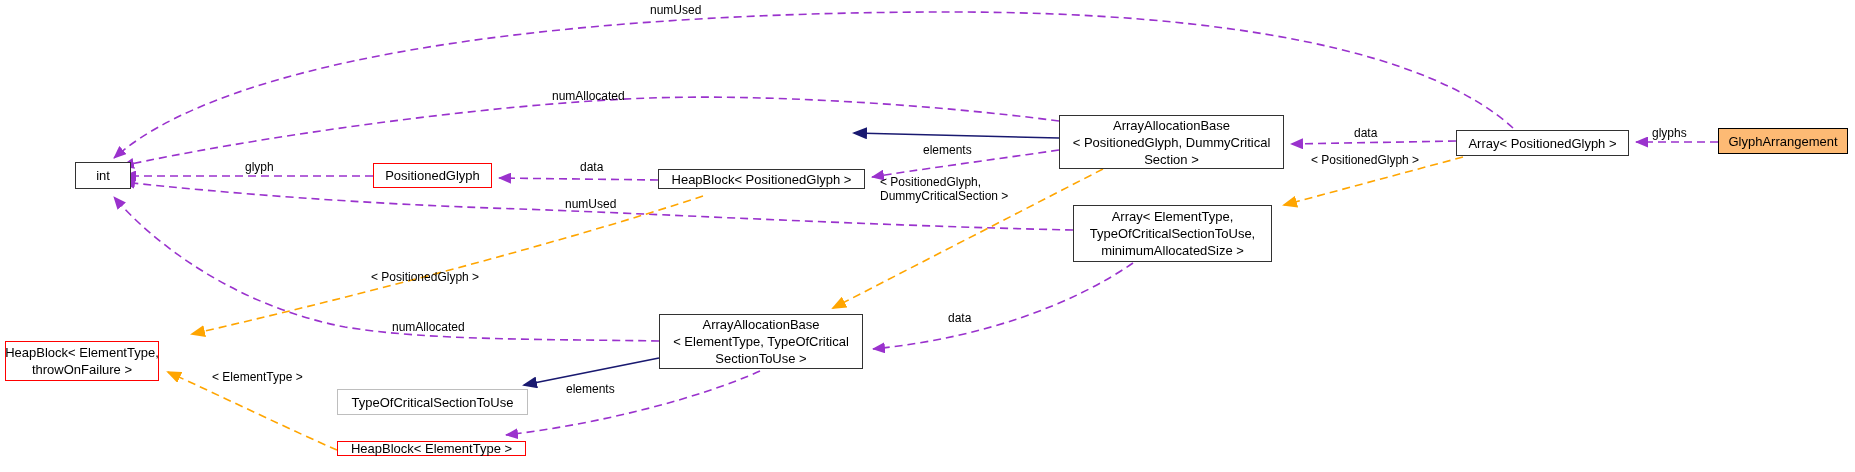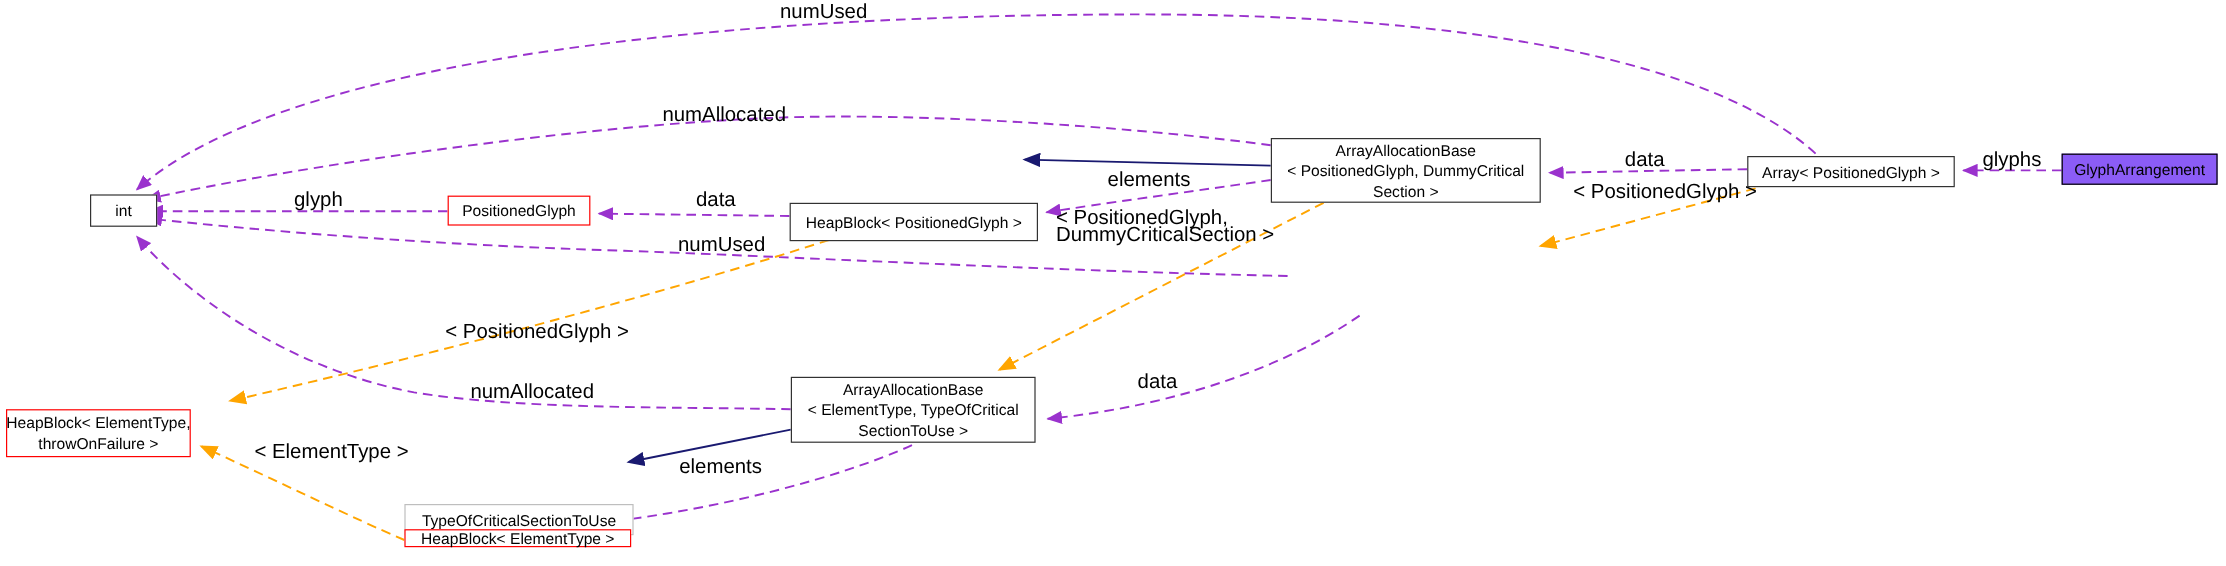--- a/index.html
+++ b/index.html
@@ -26,26 +26,26 @@
     line-height: 17px;
     display: flex;
     flex-direction: column;
     align-items: center;
     justify-content: center;
     text-align: center;
     white-space: nowrap;
     z-index: 2;
   }
   .node.red    { border-color: #ff0000; align-items: center; }
-  .node.grayb  { border-color: #bebebe; margin-top: 31px; }
-  .node.main   { background: #8b5cf6; border-color: #000000; }
+  .node.grayb  { border-color: #bebebe; }
+  .node.main   { background: #fdba74; border-color: #000000; }
   .elabel {
     position: absolute;
     color: #000000;
-    font-size: 17px;
+    font-size: 12px;
     line-height: 14px;
     white-space: nowrap;
     z-index: 3;
   }
 </style>
 </head>
 <body>
 
 <div id="canvas">
 
@@ -91,38 +91,43 @@
 
   <div class="node" style="left:75px;top:162px;width:56px;height:27px">
     <span>int</span>
   </div>
 
   <div class="node red" style="left:373px;top:163px;width:119px;height:25px">
     <span>PositionedGlyph</span>
   </div>
 
 
-  <div class="node" style="left:658px;top:169px;width:207px;height:32px">
+  <div class="node" style="left:658px;top:169px;width:207px;height:20px">
     <span>HeapBlock&lt; PositionedGlyph &gt;</span>
   </div>
 
   <div class="node" style="left:1059px;top:115px;width:225px;height:54px">
     <span>ArrayAllocationBase</span>
     <span>&lt; PositionedGlyph, DummyCritical</span>
     <span>Section &gt;</span>
   </div>
 
   <div class="node" style="left:1456px;top:130px;width:173px;height:26px">
     <span>Array&lt; PositionedGlyph &gt;</span>
   </div>
 
   <div class="node main" style="left:1718px;top:128px;width:130px;height:26px">
     <span>GlyphArrangement</span>
   </div>
 
+  <div class="node" style="left:1073px;top:205px;width:199px;height:57px">
+    <span>Array&lt; ElementType,</span>
+    <span>TypeOfCriticalSectionToUse,</span>
+    <span>minimumAllocatedSize &gt;</span>
+  </div>
 
   <div class="node red" style="left:5px;top:341px;width:154px;height:40px">
     <span>HeapBlock&lt; ElementType,</span>
     <span>throwOnFailure &gt;</span>
   </div>
 
   <div class="node" style="left:659px;top:314px;width:204px;height:55px">
     <span>ArrayAllocationBase</span>
     <span>&lt; ElementType, TypeOfCritical</span>
     <span>SectionToUse &gt;</span>

